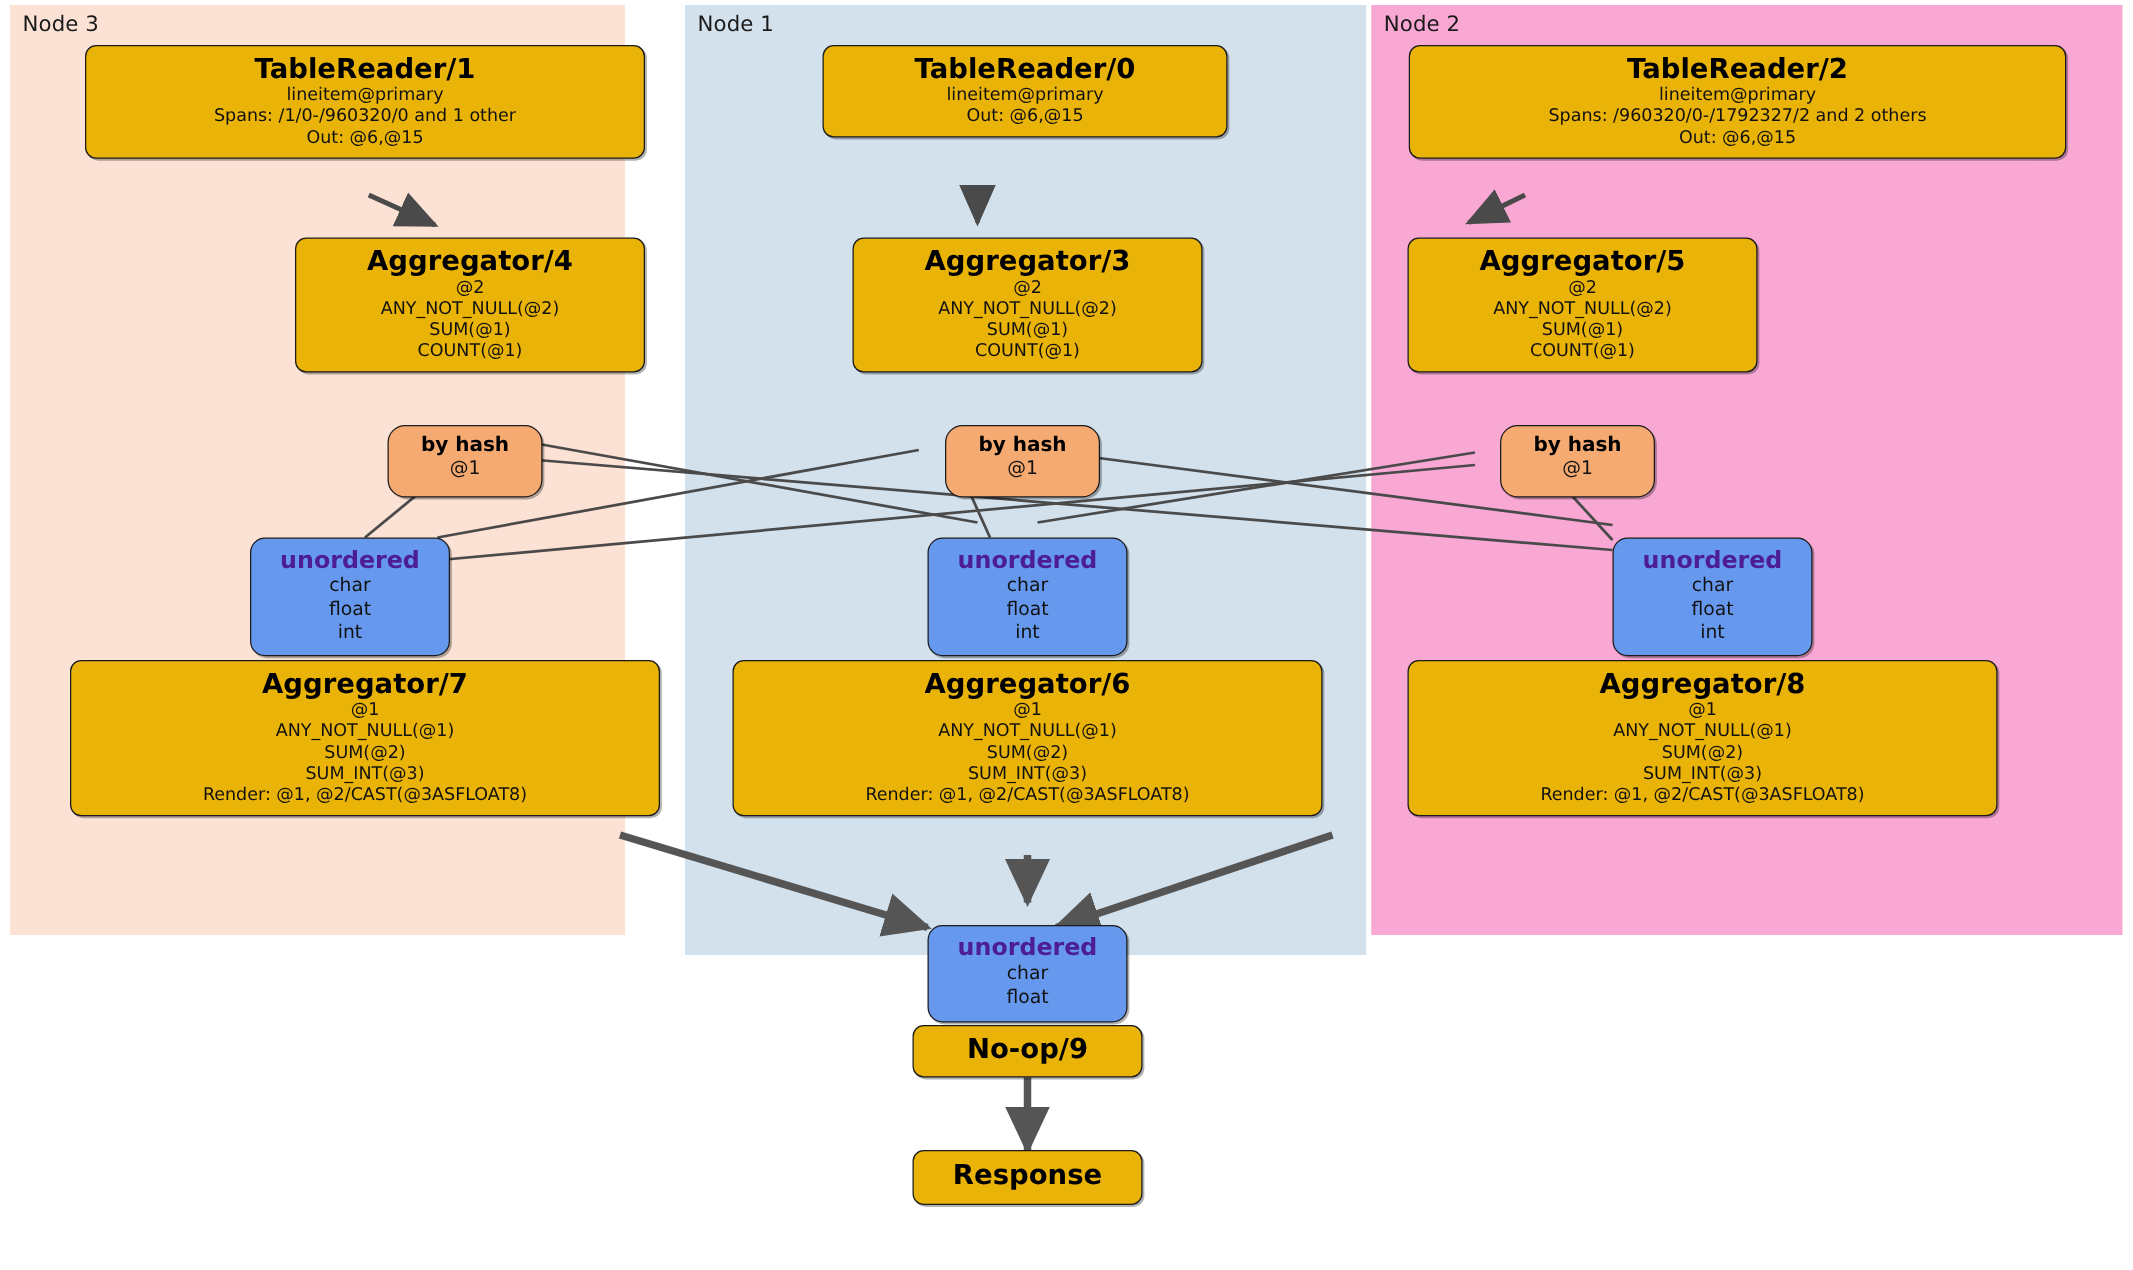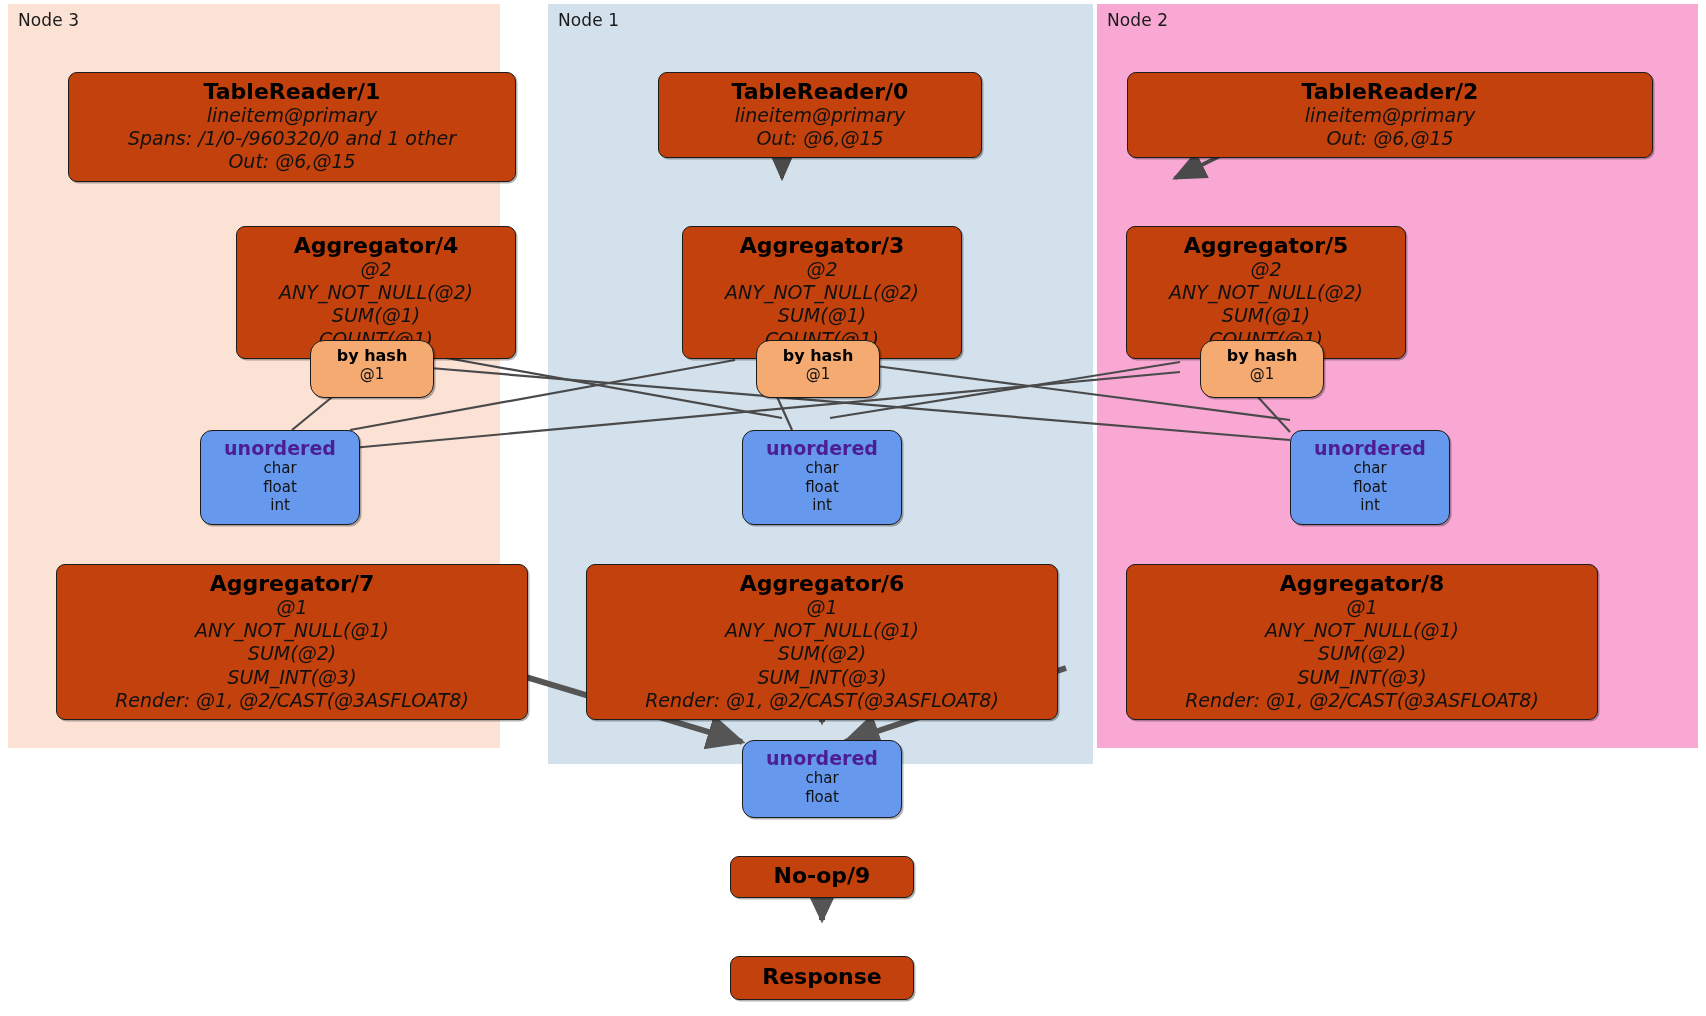--- a/index.html
+++ b/index.html
@@ -18,27 +18,27 @@
                letter-spacing:.1px;}
 
   
   #edges{position:absolute;left:0;top:0;width:1706px;height:1016px;
          pointer-events:none;}
 
   
   .box{position:absolute;box-sizing:border-box;text-align:center;
        border:1.6px solid #1b1b1b;border-radius:9px;
        box-shadow:1.5px 1.5px 0 rgba(0,0,0,.30);}
-  .proc{background:#c2410c;margin-top:36px;}
+  .proc{background:#eab308;}
   .router-out{background:#f5aa72;border-radius:14px;}
   .router-in{background:#6699ee;border-radius:12px;}
 
   .ttl{font-weight:bold;font-size:22px;color:#000;line-height:1.14;}
   .ttl-sm{font-weight:bold;font-size:19px;color:#4c1d95;line-height:1.1;}
-  .ln{font-size:19px;color:#111;line-height:1.22;white-space:nowrap;font-style:italic;}
+  .ln{font-size:14px;color:#111;line-height:1.22;white-space:nowrap;}
   .ln-sm{font-size:15px;color:#111;line-height:1.25;}
   .ttl-xs{font-weight:bold;font-size:16px;color:#000;line-height:1.2;}
 
   .pad{padding:6px 10px 7px;}
 </style>
 </head>
 <body>
 
 <div id="stage">
 
@@ -103,20 +103,21 @@
 
   <div class="box proc pad" style="left:658px;top:36px;width:324px;">
     <div class="ttl">TableReader/0</div>
     <div class="ln">lineitem@primary</div>
     <div class="ln">Out: @6,@15</div>
   </div>
 
   <div class="box proc pad" style="left:1127px;top:36px;width:526px;">
     <div class="ttl">TableReader/2</div>
     <div class="ln">lineitem@primary</div>
+    <div class="ln">Spans: /960320/0-/1792327/2 and 2 others</div>
     <div class="ln">Out: @6,@15</div>
   </div>
 
   <div class="box proc pad" style="left:236px;top:190px;width:280px;">
     <div class="ttl">Aggregator/4</div>
     <div class="ln">@2</div>
     <div class="ln">ANY_NOT_NULL(@2)</div>
     <div class="ln">SUM(@1)</div>
     <div class="ln">COUNT(@1)</div>
   </div>

